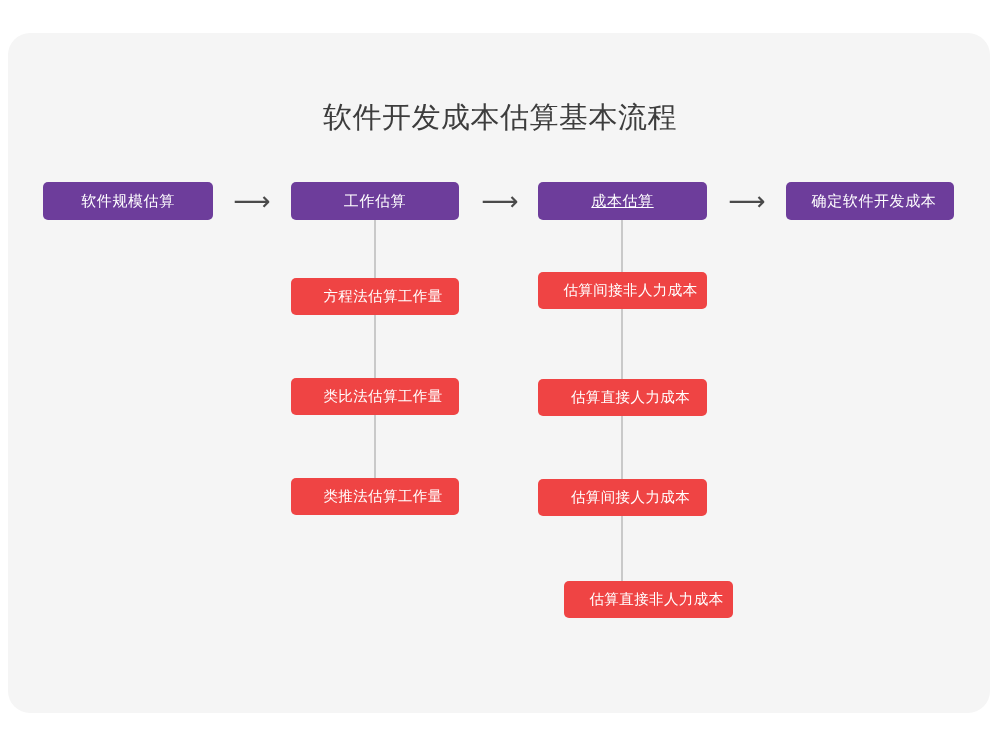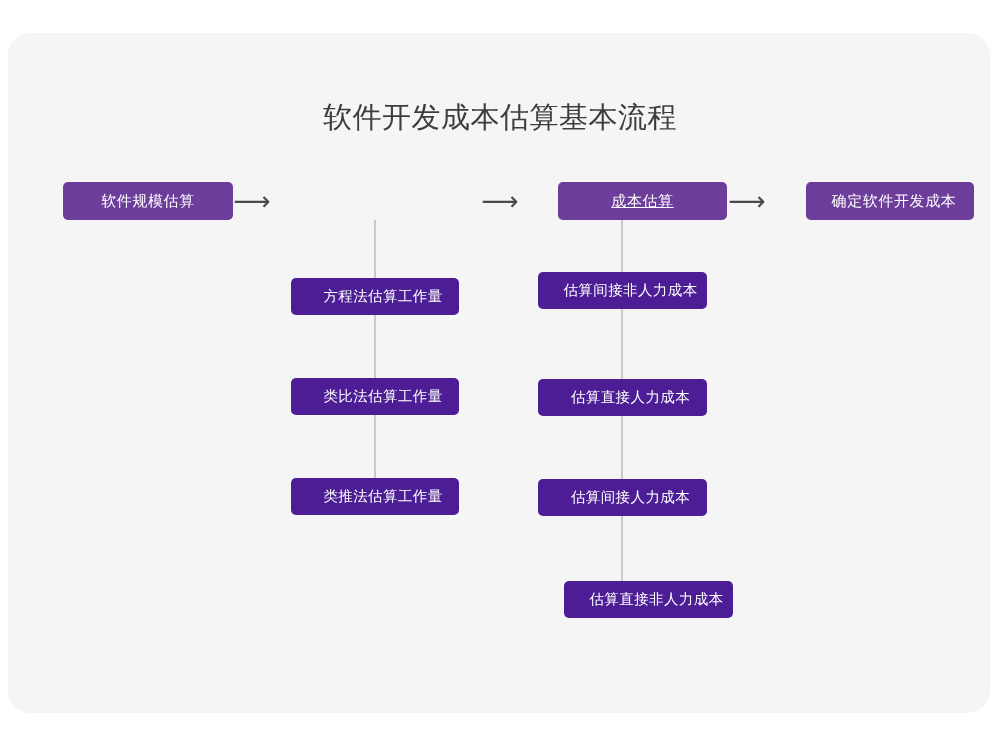--- a/index.html
+++ b/index.html
@@ -51,24 +51,23 @@
     border-radius: 5px;
     color: #ffffff;
     white-space: nowrap;
     text-align: center;
   }
   .node.primary {
     background: #6d3d9b;
     font-size: 15px;
     letter-spacing: 0.6px;
     height: 38px;
-    margin-left: 20px;
   }
   .node.sub {
-    background: #4c1d95;
+    background: #ef4444;
     font-size: 14.5px;
     letter-spacing: 0.4px;
     height: 37px;
     padding-left: 16px;
   }
   .arrow {
     position: absolute;
     height: 30px;
     display: flex;
     align-items: center;
@@ -90,20 +89,21 @@
 <div id="stage">
 
   <div id="card"></div>
 
   <div id="title">软件开发成本估算基本流程</div>
 
   <div class="node primary" style="left:43px; top:182px; width:170px;">软件规模估算</div>
 
   <div class="arrow" style="left:221px; top:186px; width:62px;">⟶</div>
 
+  <div class="node primary" style="left:291px; top:182px; width:168px;">工作估算</div>
 
   <div class="arrow" style="left:469px; top:186px; width:62px;">⟶</div>
 
   <div class="node primary" style="left:538px; top:182px; width:169px;text-decoration:underline;">成本估算</div>
 
   <div class="arrow" style="left:716px; top:186px; width:62px;">⟶</div>
 
   <div class="node primary" style="left:786px; top:182px; width:168px;padding-left:8px;">确定软件开发成本</div>
 
   <div class="connector" style="left:374px; top:220px; height:258px;"></div>

